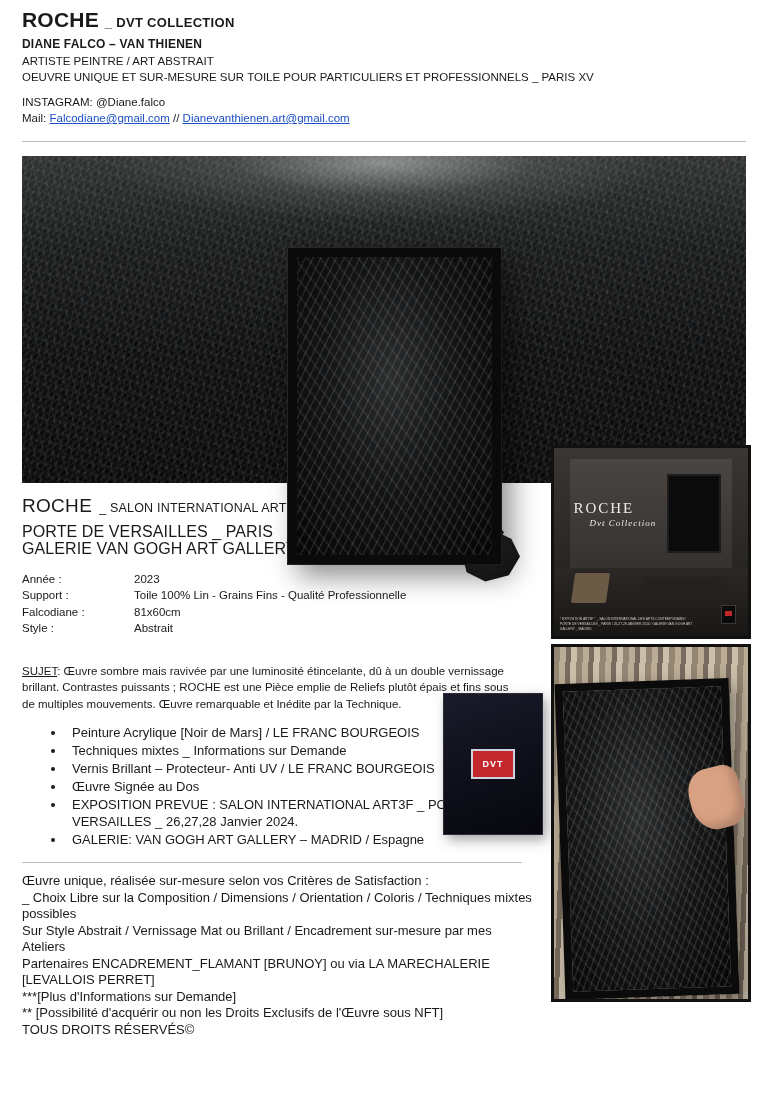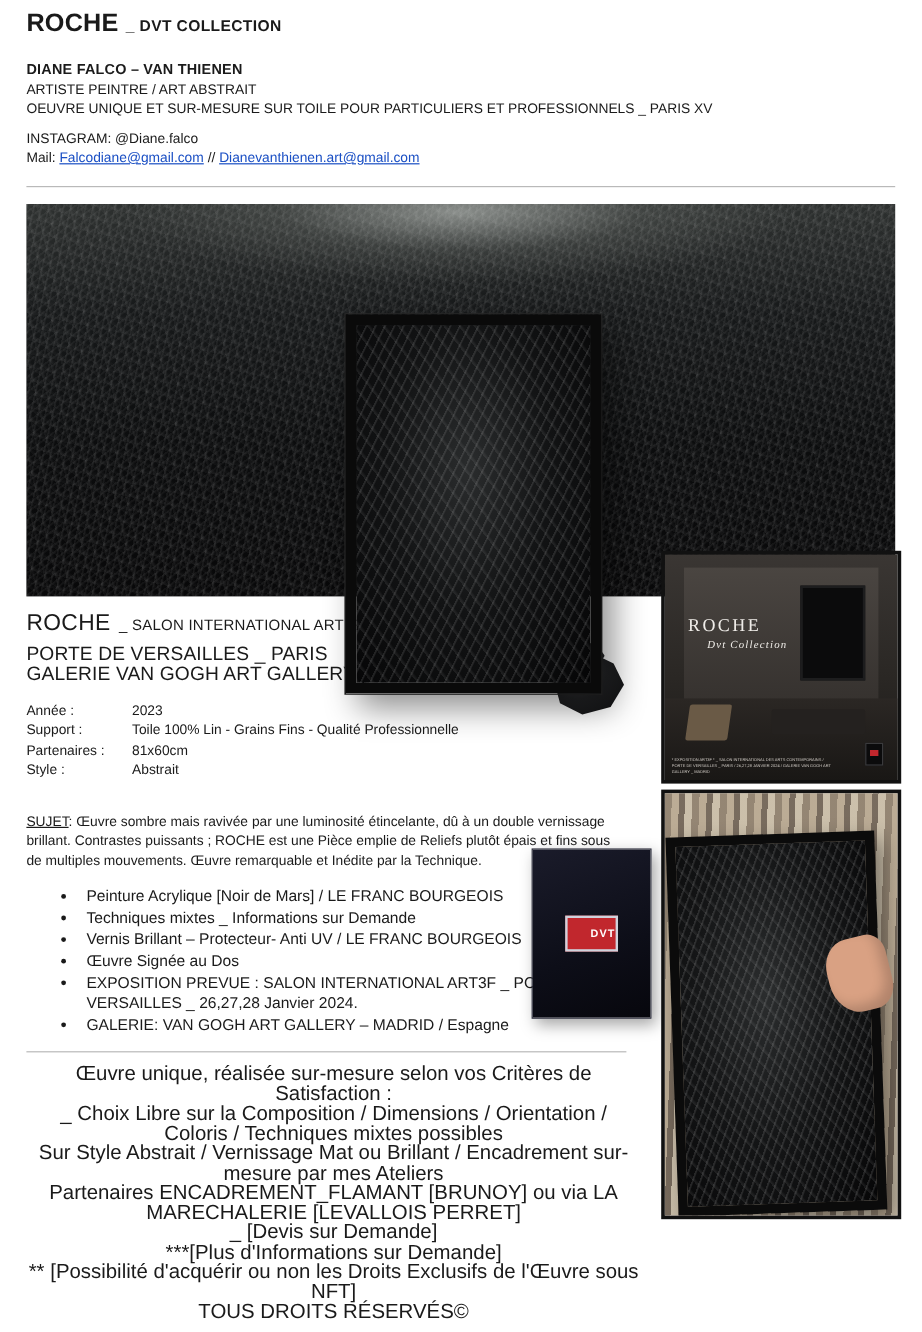--- a/index.html
+++ b/index.html
@@ -35,21 +35,21 @@
     font-size: 21px;
     font-weight: bold;
     letter-spacing: 0.2px;
   }
   .brand-sub {
     font-size: 13px;
     font-weight: bold;
     letter-spacing: 0.3px;
   }
   .contact {
-    margin-top: 18px;
+    margin-top: 4px;
     font-size: 11.5px;
     line-height: 16.5px;
   }
   .contact .strong {
     font-weight: bold;
     font-size: 12px;
     letter-spacing: 0.2px;
   }
   .contact .row {
     white-space: nowrap;
@@ -140,20 +140,21 @@
     line-height: 17px;
     letter-spacing: 0.1px;
   }
   .specs {
     margin-top: 14px;
     font-size: 11.5px;
     line-height: 16.5px;
   }
   .specs .srow {
     display: flex;
+    gap: 24px;
   }
   .specs .skey { width: 88px; }
   .sujet {
     margin-top: 26px;
     font-size: 11.5px;
     line-height: 16.5px;
     width: 500px;
   }
   .sujet .u { text-decoration: underline; }
   ul.bullets {
@@ -167,24 +168,23 @@
     padding-left: 6px;
   }
   .rule2 {
     border: none;
     border-top: 1px solid #b9b9b9;
     margin: 14px 22px 0 22px;
     width: 500px;
   }
   .footer {
     margin-top: 10px;
-    font-size: 17px;
+    font-size: 13px;
     line-height: 16.5px;
     width: 512px;
-    text-align: center;
   }
 
   
   .thumb-room {
     position: absolute;
     left: 551px;
     top: -50px;
     width: 194px;
     height: 188px;
     border: 3px solid #111;
@@ -341,21 +341,21 @@
   }
   .dvt-inner {
     position: absolute;
     left: 50%; top: 50%;
     transform: translate(-50%,-50%);
     width: 40px; height: 26px;
     border: 2px solid #cfd2dc;
     background: #c1272d;
     display: flex;
     align-items: center;
-    justify-content: flex-end;
+    justify-content: center;
   }
   .dvt-inner span {
     color: #ffffff;
     font-size: 9px;
     font-weight: bold;
     letter-spacing: 1px;
   }
 </style>
 </head>
 <body>
@@ -404,21 +404,21 @@
       <div class="specs">
         <div class="srow">
           <span class="skey">Année :</span>
           <span class="sval">2023</span>
         </div>
         <div class="srow">
           <span class="skey">Support :</span>
           <span class="sval">Toile 100% Lin - Grains Fins - Qualité Professionnelle</span>
         </div>
         <div class="srow">
-          <span class="skey">Partenaires :</span>
+          <span class="skey">Falcodiane :</span>
           <span class="sval">81x60cm</span>
         </div>
         <div class="srow">
           <span class="skey">Style :</span>
           <span class="sval">Abstrait</span>
         </div>
       </div>
 
       <div class="sujet">
         <span class="u">SUJET</span><span>: Œuvre sombre mais ravivée par une luminosité étincelante, dû à un double vernissage brillant. Contrastes puissants ; ROCHE est une Pièce emplie de Reliefs plutôt épais et fins sous de multiples mouvements. Œuvre remarquable et Inédite par la Technique.</span>
@@ -433,21 +433,20 @@
         <li>GALERIE: VAN GOGH ART GALLERY – MADRID / Espagne</li>
       </ul>
 
       <hr class="rule2" style="margin-left:0">
 
       <div class="footer">
         <div>Œuvre unique, réalisée sur-mesure selon vos Critères de Satisfaction :</div>
         <div>_ Choix Libre sur la Composition / Dimensions / Orientation / Coloris / Techniques mixtes possibles</div>
         <div>Sur Style Abstrait / Vernissage Mat ou Brillant / Encadrement sur-mesure par mes Ateliers</div>
         <div>Partenaires ENCADREMENT_FLAMANT [BRUNOY] ou via LA MARECHALERIE [LEVALLOIS PERRET]</div>
-        <div>_ [Devis sur Demande]</div>
         <div>***[Plus d'Informations sur Demande]</div>
         <div>**  [Possibilité d'acquérir ou non les Droits Exclusifs de l'Œuvre sous NFT]</div>
         <div>     TOUS DROITS RÉSERVÉS©</div>
       </div>
     </div>
 
     <div class="rock">
       <b class="r1"></b>
       <b class="r2"></b>
     </div>

